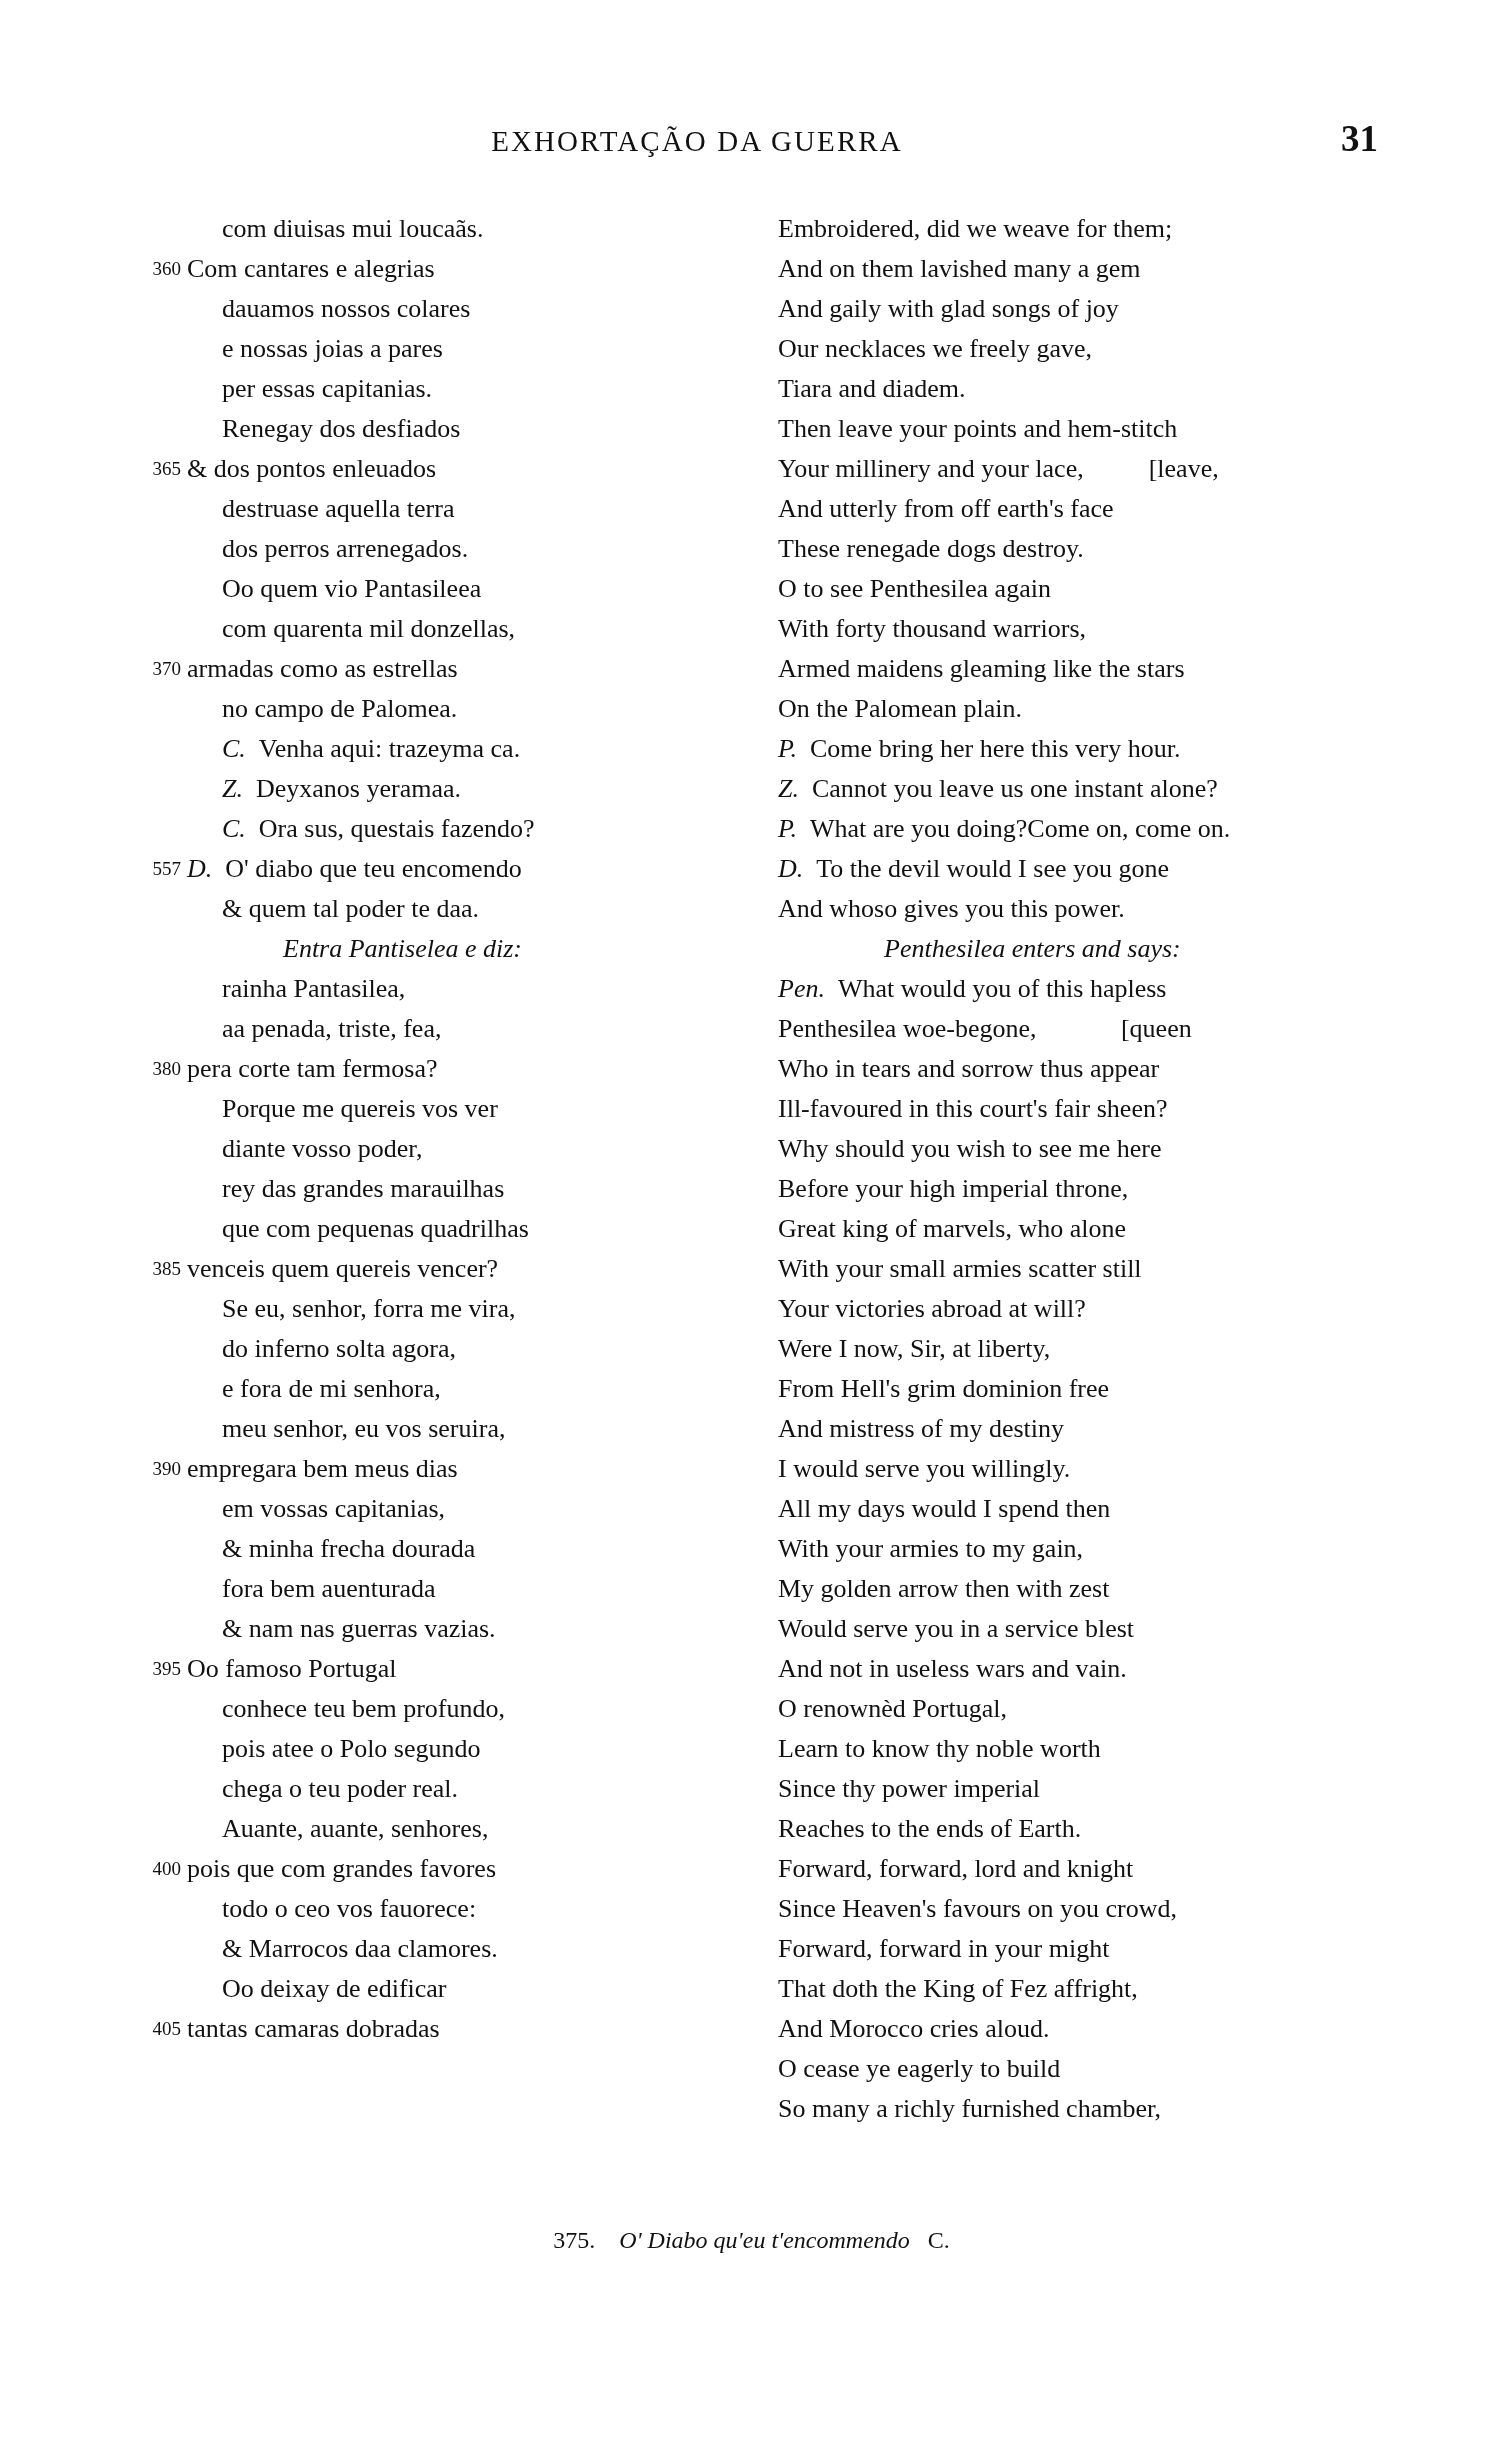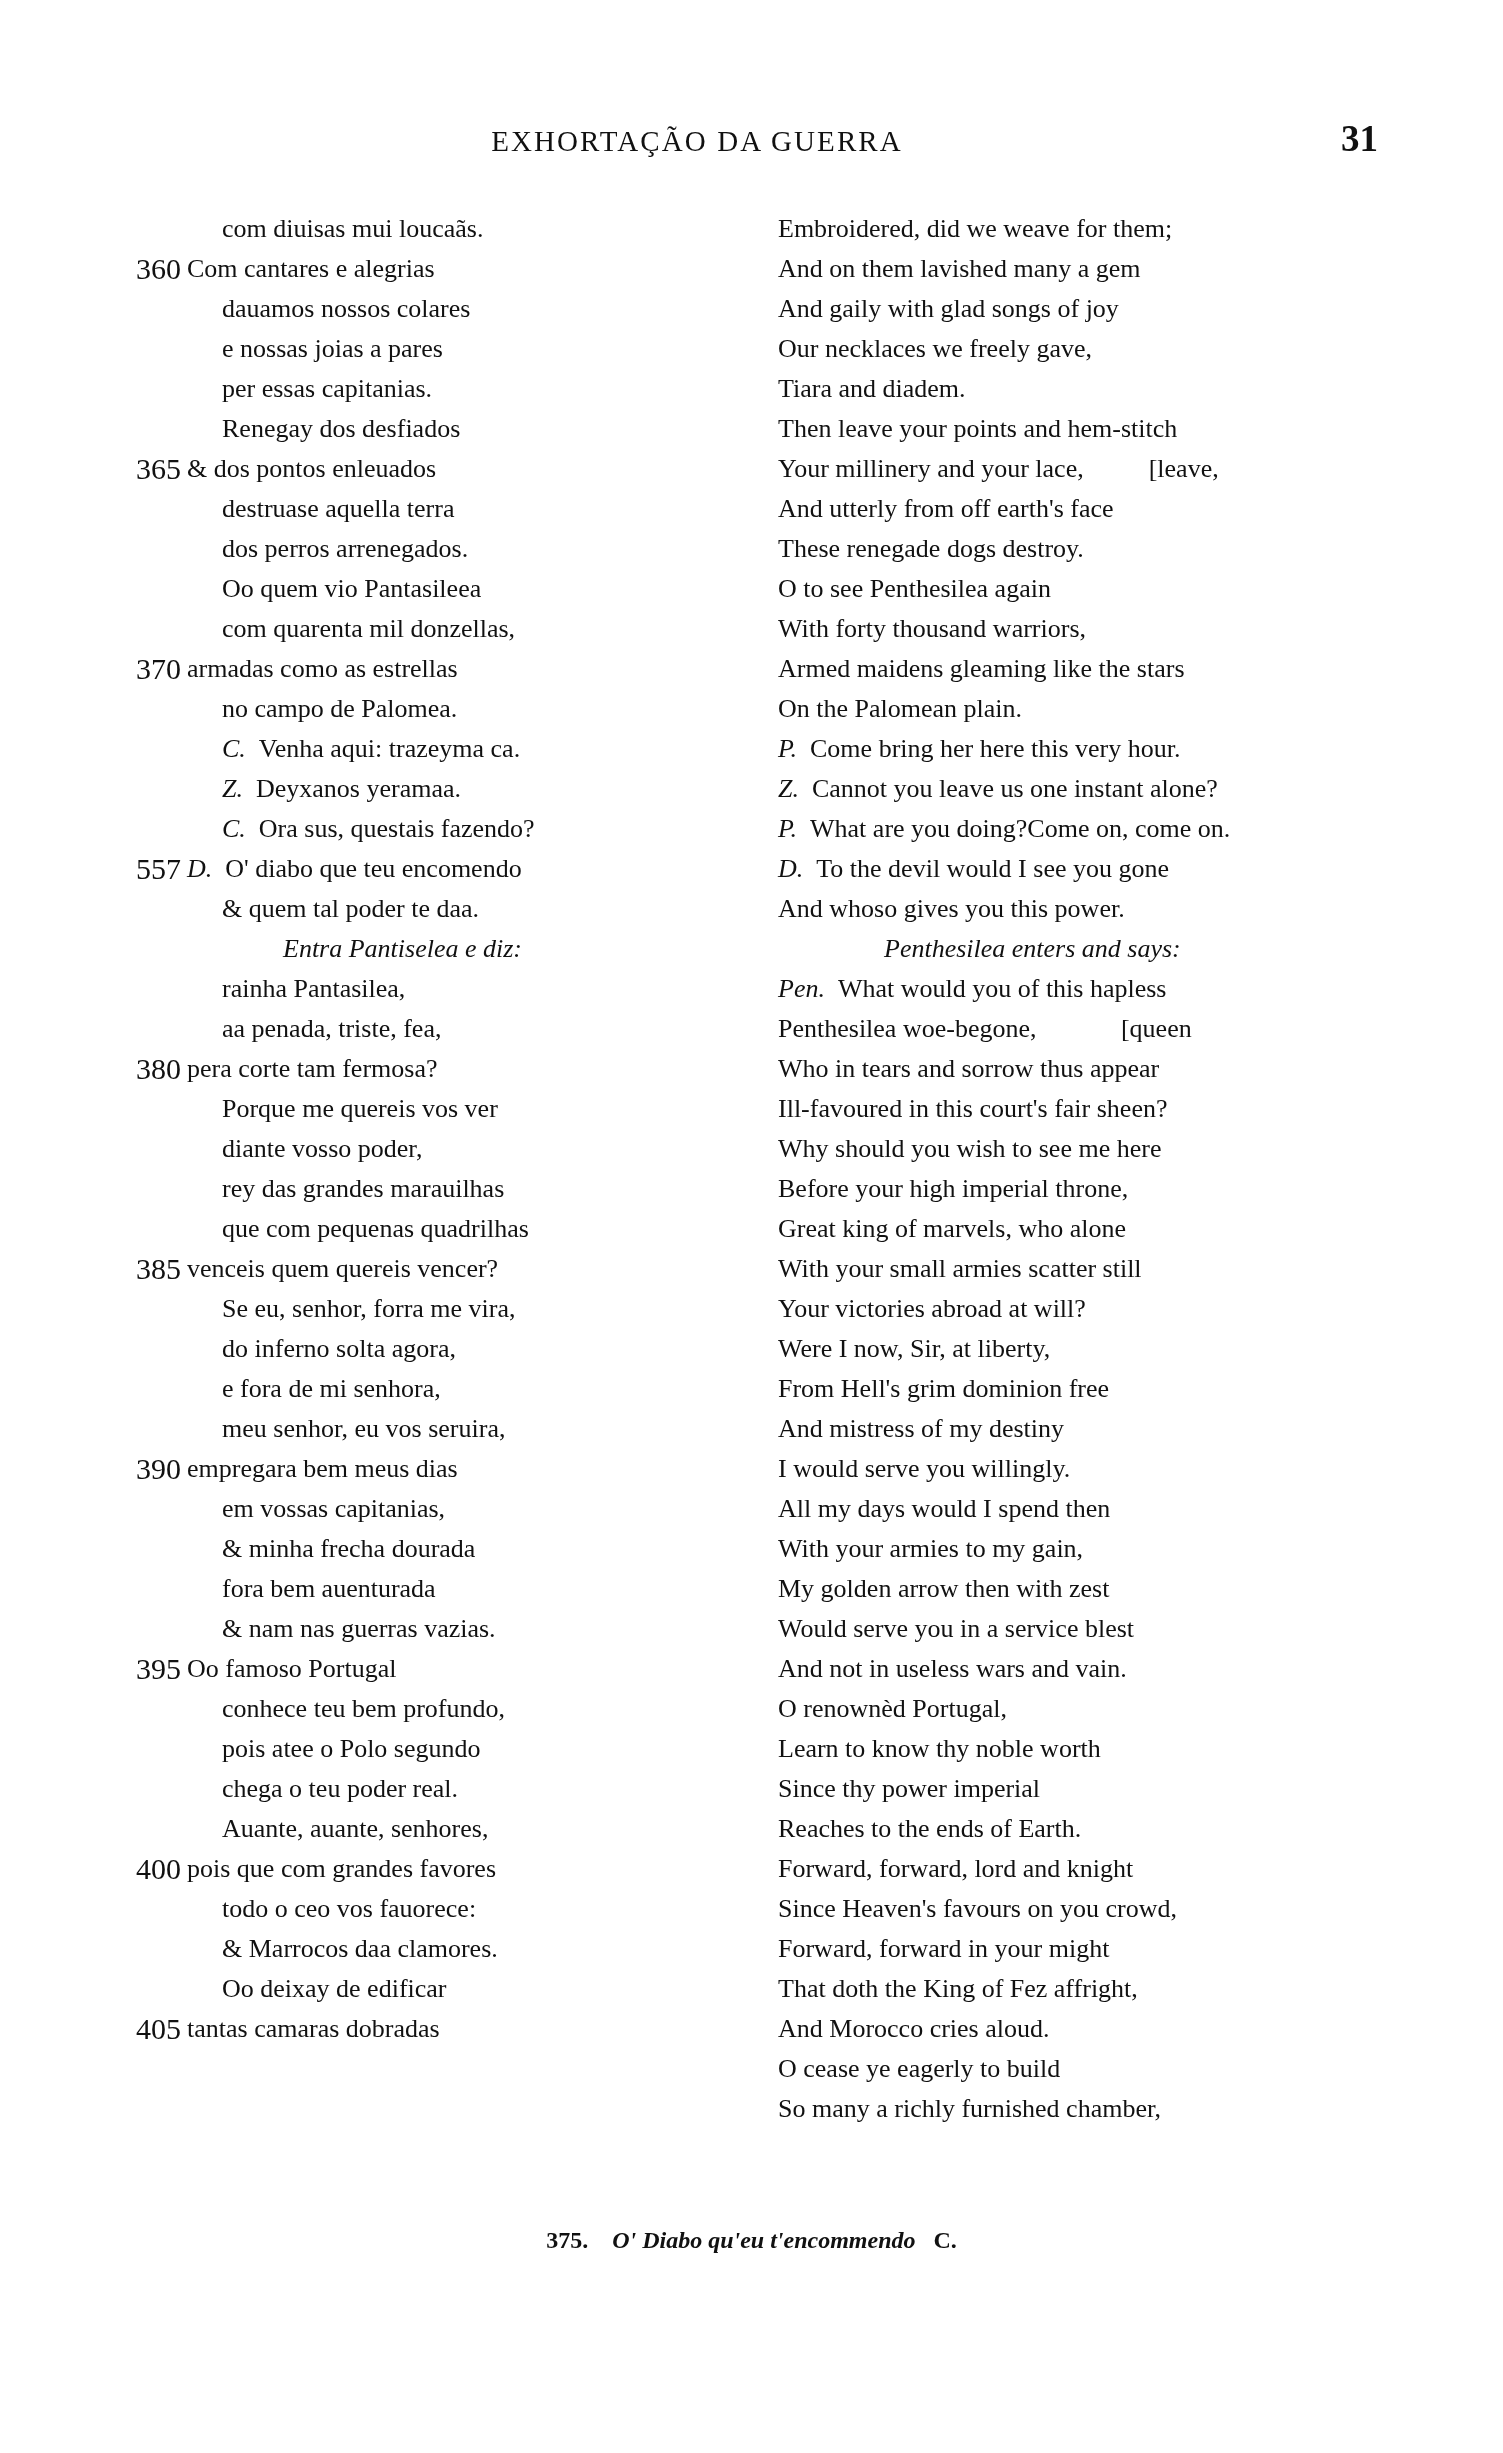--- a/index.html
+++ b/index.html
@@ -65,21 +65,21 @@
     font-size: 26px;
     line-height: 40px;
     white-space: pre;
   }
   .num {
     position: absolute;
     left: -60px;
     top: 0;
     width: 54px;
     text-align: right;
-    font-size: 30px;
+    font-size: 19px;
     font-family: "Liberation Serif", serif;
   }
   .txt {
     display: inline-block;
   }
   .indent-0 { padding-left: 0px; }
   .indent-1 { padding-left: 35px; }
   .stage {
     font-style: italic;
     padding-left: 96px;
@@ -91,21 +91,20 @@
   .spk {
     font-style: italic;
   }
   .footnote {
     position: absolute;
     top: 2227px;
     left: 0;
     width: 1503px;
     text-align: center;
     font-size: 24px;
-    font-weight: bold;
   }
   .footnote .fn-num { font-family: "Liberation Serif", serif; }
   .footnote .fn-it { font-style: italic; }
 </style>
 </head>
 <body>
 
 <div class="page">
 
   <div class="header">

